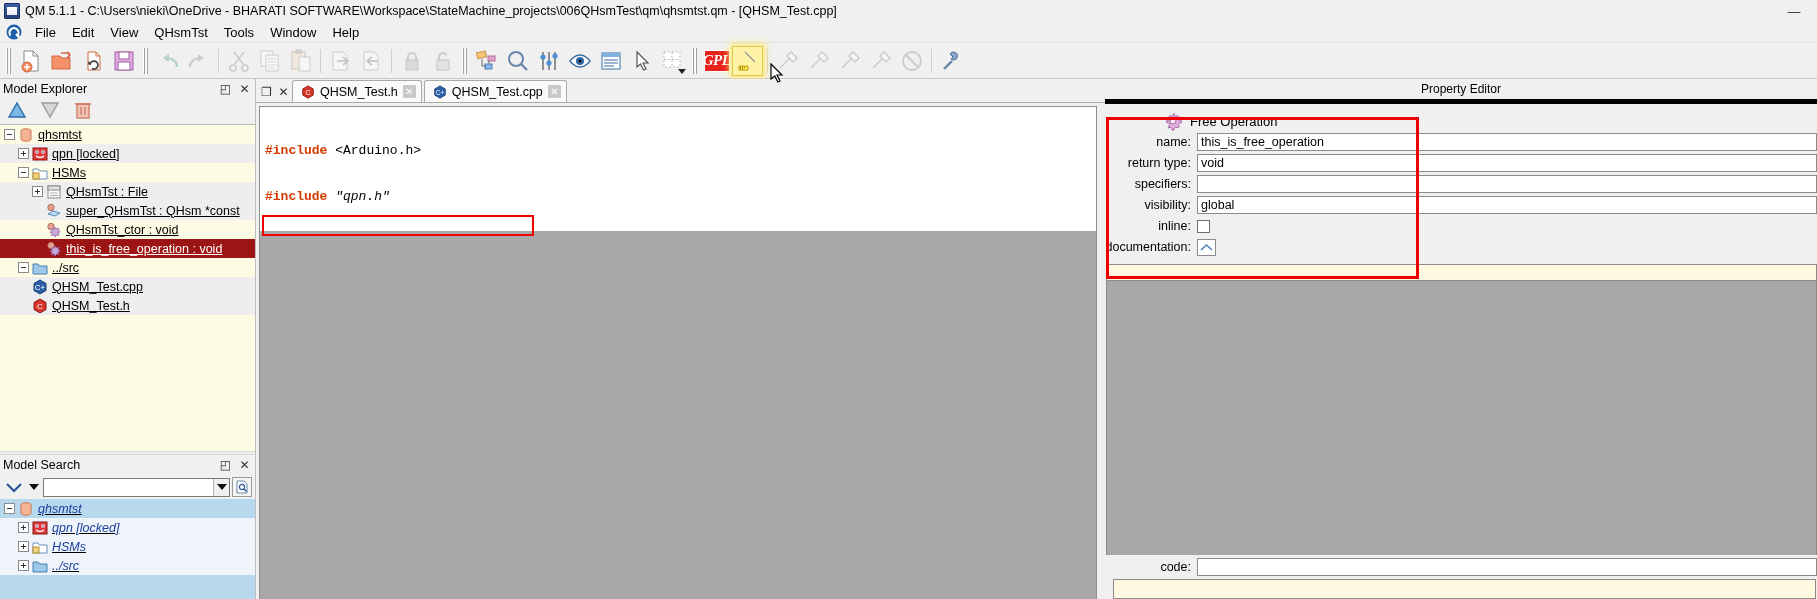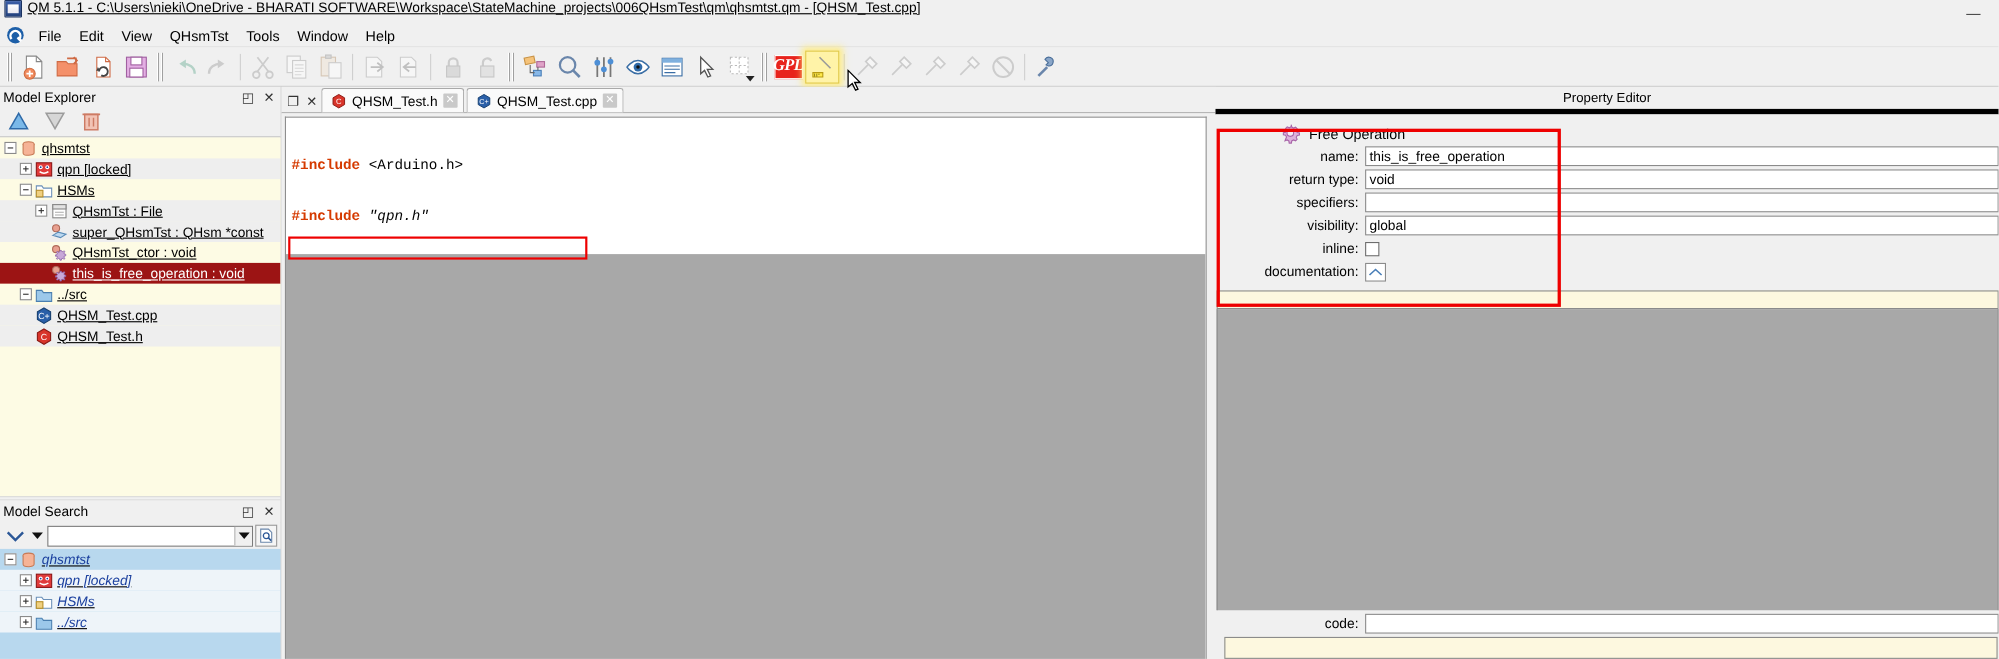--- a/index.html
+++ b/index.html
@@ -12,23 +12,23 @@
     font-size: 12px;
     color: #000;
     -webkit-font-smoothing: antialiased;
   }
 
   
   .titlebar {
     height: 22px;
     background: #f0f0f0;
     display: flex;
+    align-items: center;
     padding-left: 4px;
     position: relative;
-    text-decoration: underline;
   }
   .titlebar .app-icon {
     width: 16px; height: 16px;
     margin-right: 5px;
     background: linear-gradient(#3b5ea8,#22417c);
     border: 1px solid #1a3260;
     border-radius: 1px;
     position: relative;
     flex: none;
   }
@@ -414,21 +414,20 @@
     align-items: center;
     height: 20px;
     margin-bottom: 1px;
   }
   .pe-label {
     width: 92px;
     text-align: right;
     padding-right: 6px;
     font-size: 12.5px;
     flex: none;
-    margin-left: 44px;
   }
   .pe-field {
     flex: 1;
     height: 18px;
     background: #fff;
     border: 1px solid #8b8b8b;
     font-size: 12.5px;
     display: flex;
     align-items: center;
     padding-left: 3px;

